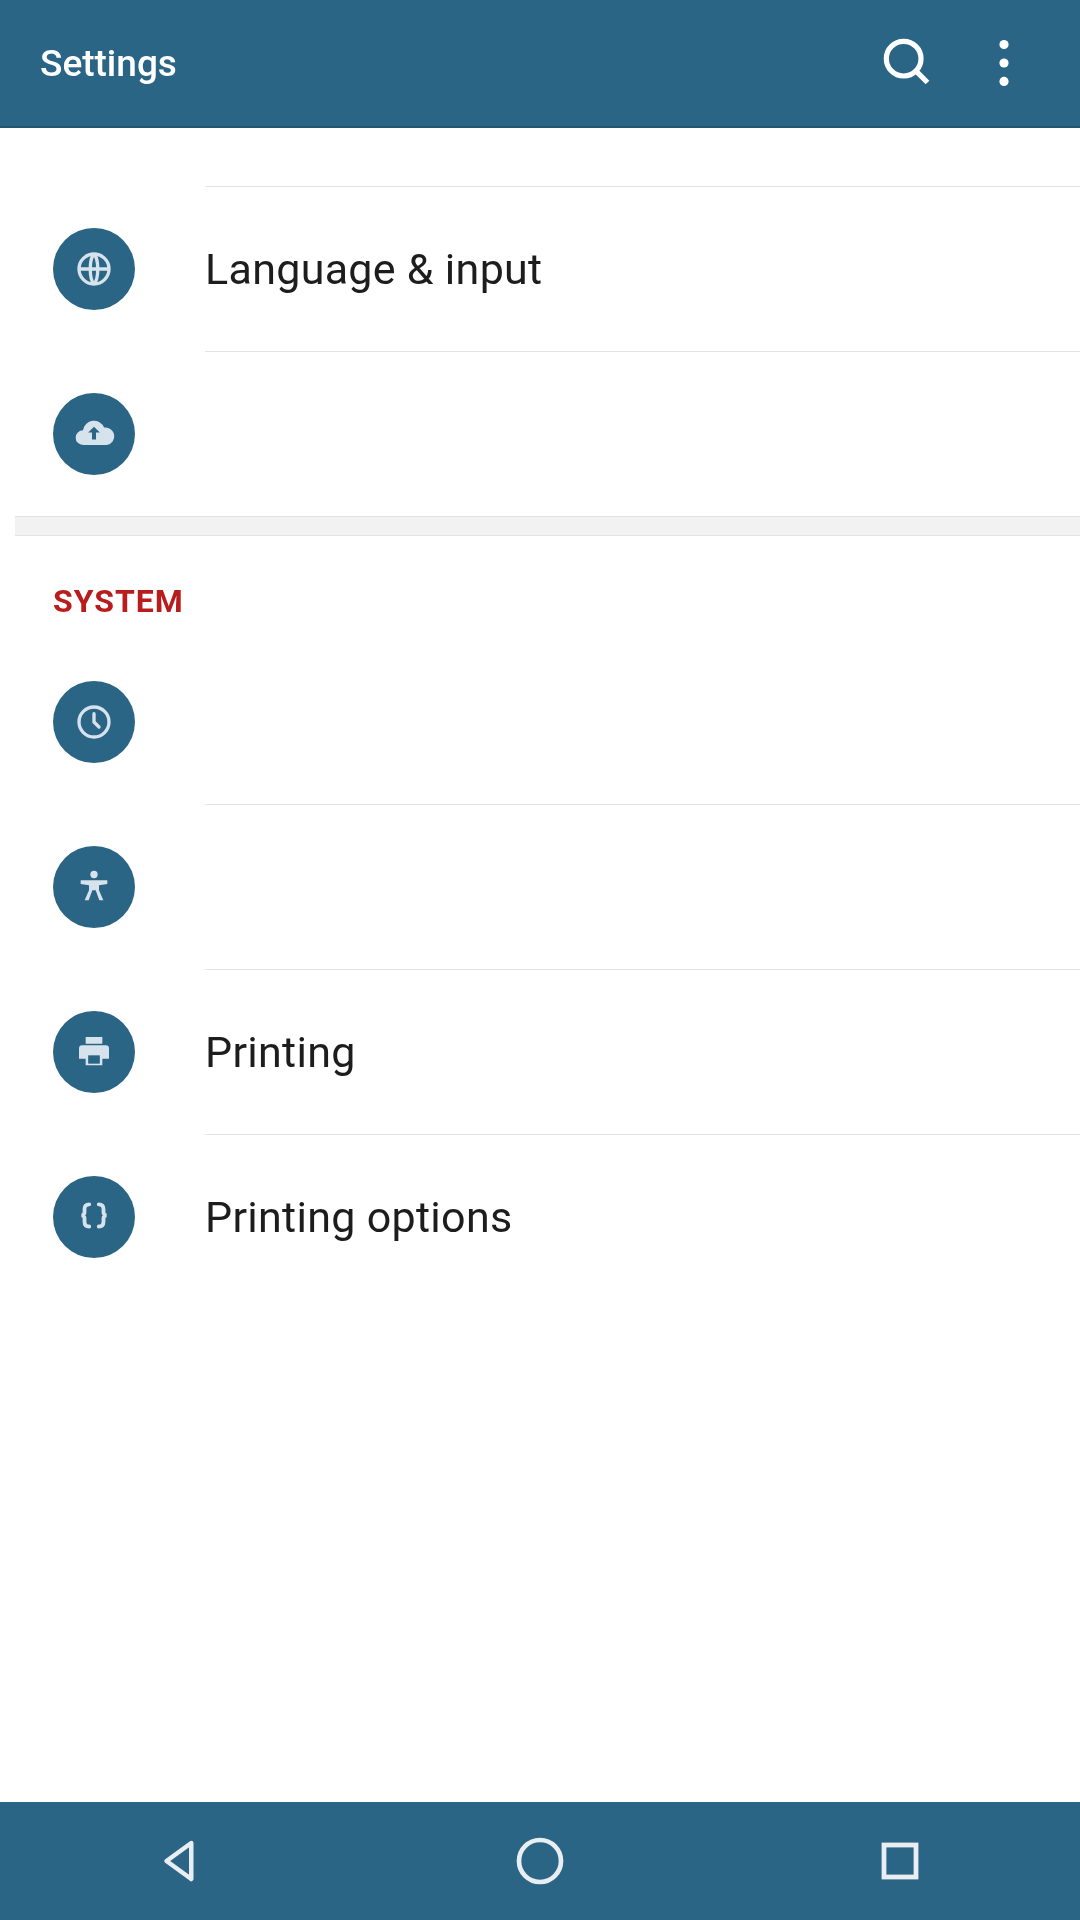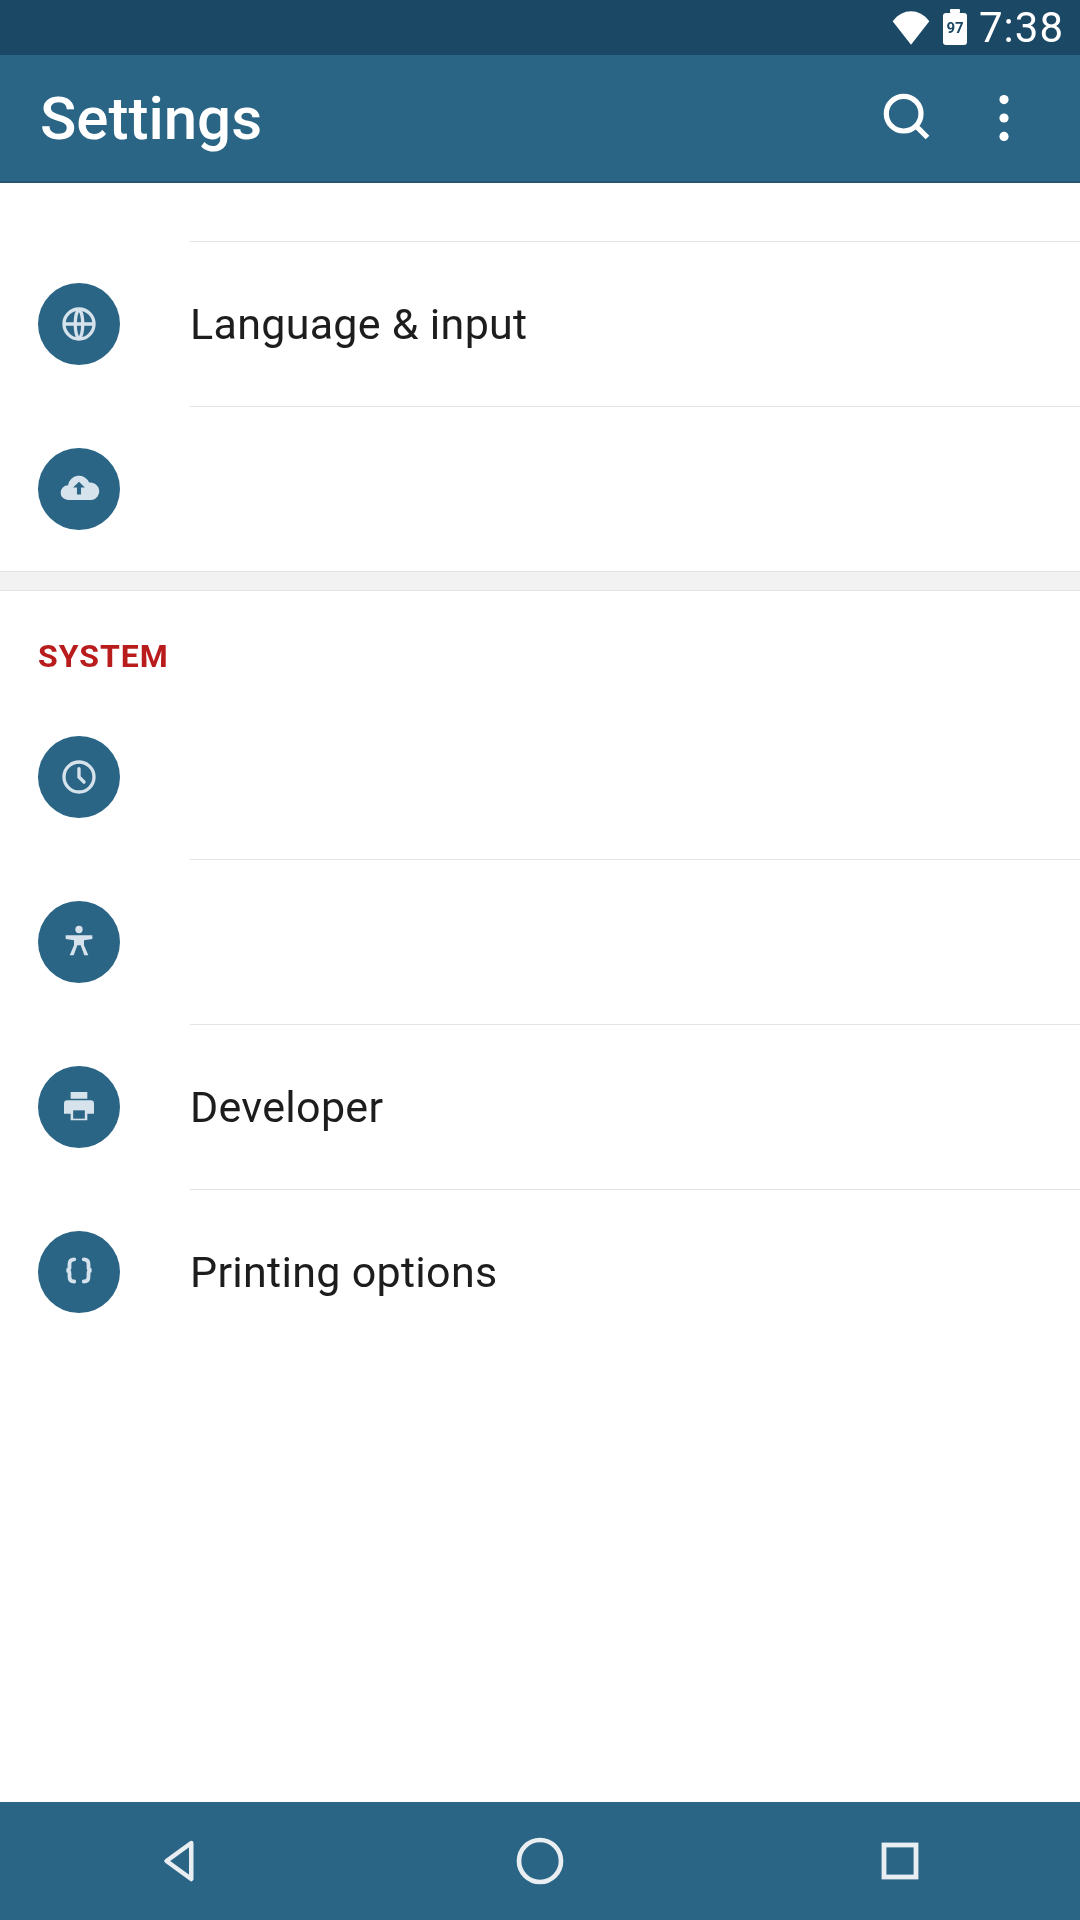--- a/index.html
+++ b/index.html
@@ -10,25 +10,25 @@
   .status-bar { height:55px; background:#1a4865; display:flex; align-items:center; justify-content:flex-end; padding:0 16px; gap:12px; }
   .status-bar .wifi { color:#fff; }
   .status-bar .battery { position:relative; width:24px; height:34px; }
   .status-bar .battery .body { position:absolute; inset:2px 0 0 0; background:#fff; border-radius:3px; }
   .status-bar .battery .cap  { position:absolute; top:-2px; left:7px; width:10px; height:4px; background:#fff; border-radius:1px; }
   .status-bar .battery .pct  { position:absolute; inset:0; display:flex; align-items:center; justify-content:center; font-size:15px; font-weight:700; color:#1a4865; }
   .status-bar .clock { color:#fff; font-size:42px; font-weight:400; letter-spacing:1px; }
 
   
   .app-bar { height:128px; background:#2b6586; display:flex; align-items:center; padding:0 28px 0 40px; border-bottom:2px solid rgba(0,0,0,.15); }
-  .app-bar .title { color:#fff; font-size:60px; font-weight:500; flex:1; }
+  .app-bar .title { color:#fff; font-size:37px; font-weight:500; flex:1; }
   .app-bar .action { width:96px; height:96px; display:flex; align-items:center; justify-content:center; color:#fff; }
 
   
-  .content { flex:1; background:#fff; overflow:hidden; }
+  .content { flex:1; background:#fff; overflow:hidden;padding-left:15px; }
   .item-peek { height:18px; background:#fff; } 
   .item-peek-inner { height:100%; margin-left:190px; } 
 
   .list-item { display:flex; align-items:center; height:164px; padding-left:38px; }
   .circle-icon { width:82px; height:82px; border-radius:50%; background:#2b6586; display:flex; align-items:center; justify-content:center; color:#d6e3ec; flex-shrink:0; }
   .label-wrap { margin-left:70px; font-size:43px; color:#1d1d1d; letter-spacing:.3px; }
   .divider { height:1px; background:#e3e3e3; margin-left:190px; }
 
   .section-gap { height:20px; background:#f2f2f2; border-top:1px solid #e3e3e3; border-bottom:1px solid #e3e3e3; }
   .section-header { padding:46px 0 20px 38px; font-size:32px; font-weight:700; letter-spacing:1px; color:#b91c1c; }
@@ -37,33 +37,20 @@
   .nav-bar { height:118px; background:#2b6586; display:flex; align-items:center; justify-content:space-around; }
   .nav-btn { width:180px; height:100%; display:flex; align-items:center; justify-content:center; color:#e8eef2; }
 
   svg { display:block; }
 </style>
 </head>
 <body>
 
 <div class="screen">
 
-  <div class="status-bar">
-    <span class="wifi">
-      <svg width="40" height="34" viewBox="0 0 24 20">
-          <path fill="currentColor" d="M12 20 L1 6 C4 2 8 0 12 0 C16 0 20 2 23 6 Z"></path>
-        </svg>
-    </span>
-    <span class="battery">
-      <span class="cap"></span>
-        <span class="body"></span>
-      <span class="pct">97</span>
-    </span>
-    <span class="clock">7:38</span>
-  </div>
 
   <div class="app-bar">
     <div class="title">Settings</div>
     <div class="action">
       <span>
         <svg width="52" height="52" viewBox="0 0 24 24">
             <path fill="none" stroke="currentColor" stroke-width="2.4" d="M15.5 15.5 L21 21 M10 18a8 8 0 1 1 0-16 8 8 0 0 1 0 16z"></path>
           </svg>
       </span>
     </div>
@@ -130,21 +117,21 @@
     </div>
     <div class="divider"></div>
 
     <div class="list-item">
       <div class="circle-icon">
         <svg width="40" height="40" viewBox="0 0 24 24">
             <path fill="currentColor" d="M7 3h10v4H7zM5 8h14a2 2 0 0 1 2 2v6h-4v4H7v-4H3v-6a2 2 0 0 1 2-2z"></path>
             <rect x="8.5" y="14" width="7" height="5" fill="#2b6586"></rect>
           </svg>
       </div>
-      <div class="label-wrap">Developer</div>
+      <div class="label-wrap">Printing</div>
     </div>
     <div class="divider"></div>
 
     <div class="list-item">
       <div class="circle-icon">
         <svg width="38" height="38" viewBox="0 0 24 24">
             <path fill="none" stroke="currentColor" stroke-width="2.4" stroke-linecap="round" d="M9 4c-2 0-3 1-3 3v2c0 1.5-1 2-2 2 1 0 2 .5 2 2v2c0 2 1 3 3 3 M15 4c2 0 3 1 3 3v2c0 1.5 1 2 2 2-1 0-2 .5-2 2v2c0 2-1 3-3 3"></path>
           </svg>
       </div>
       <div class="label-wrap">Printing options</div>

